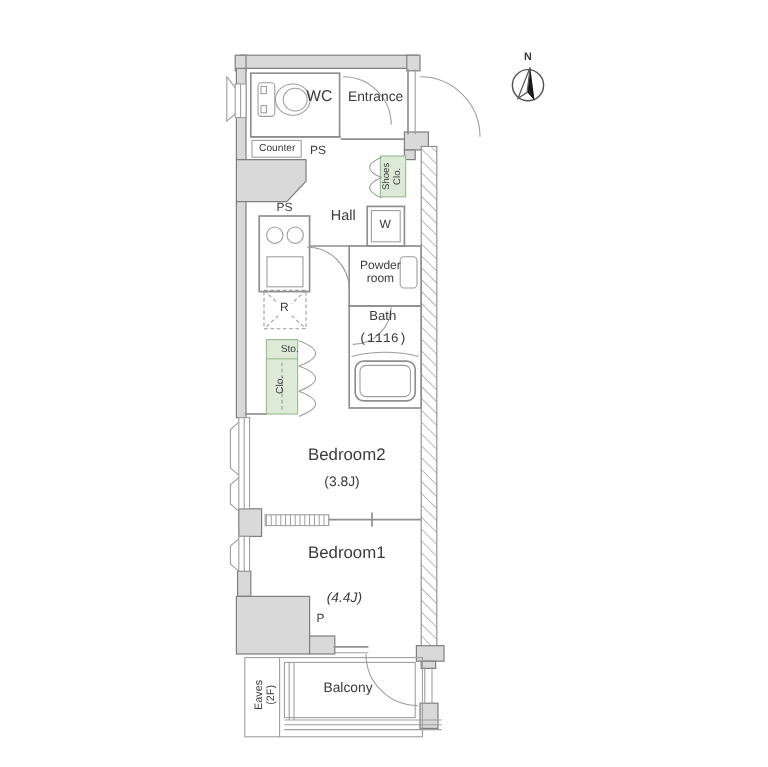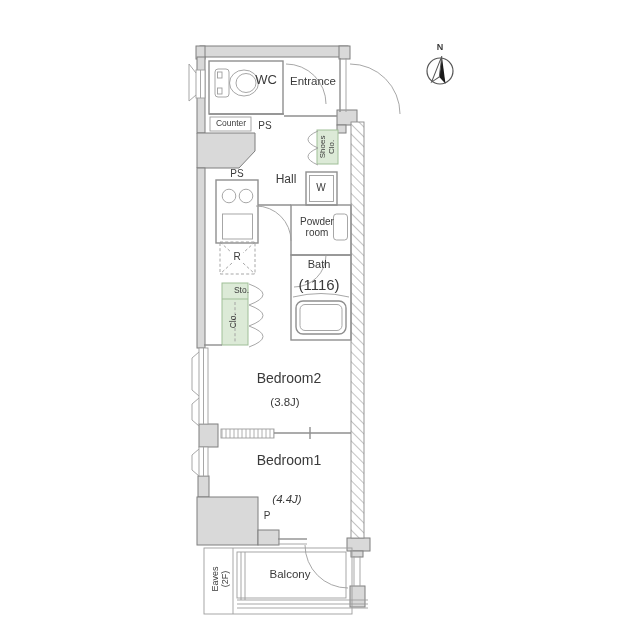--- a/index.html
+++ b/index.html
@@ -8,21 +8,21 @@
   #plan-svg{position:absolute;left:0;top:0;}
   .wall{fill:#d9d9d9;stroke:#7f7f7f;stroke-width:1;}
   .ln{fill:none;stroke:#8f8f8f;stroke-width:1.4;}
   .thin{fill:none;stroke:#9d9d9d;stroke-width:0.9;}
   .thinw{fill:#ffffff;stroke:#9d9d9d;stroke-width:0.9;}
   .dash{stroke-dasharray:3 2.2;}
   .green{fill:#dcead7;stroke:#a0bf98;stroke-width:1;}
   .greenln{fill:none;stroke:#a0bf98;stroke-width:1;}
   .lbl{position:absolute;text-align:center;line-height:1.12;white-space:normal;}
   .fs13{font-size:13px;} .fs12{font-size:12px;} .fs115{font-size:11.5px;}
-  .fs14{font-size:14px;text-align:center;} .fs145{font-size:11px;} .fs105{font-size:15px;}
+  .fs14{font-size:14px;text-align:center;} .fs145{font-size:11px;} .fs105{font-size:11px;font-family:Liberation Mono, monospace;}
   .fs10{font-size:10px;} .fs95{font-size:10px;} .fs9{font-size:9px;} .fs85{font-size:8.5px;} .fs8{font-size:8px;}
   .rot{transform:rotate(-90deg);transform-origin:center center;}
   .whitebg{background:#ffffff;padding:0 2px;}
   .bold{font-weight:bold;}
 </style>
 </head>
 <body>
 
 <div id="canvas">
 

